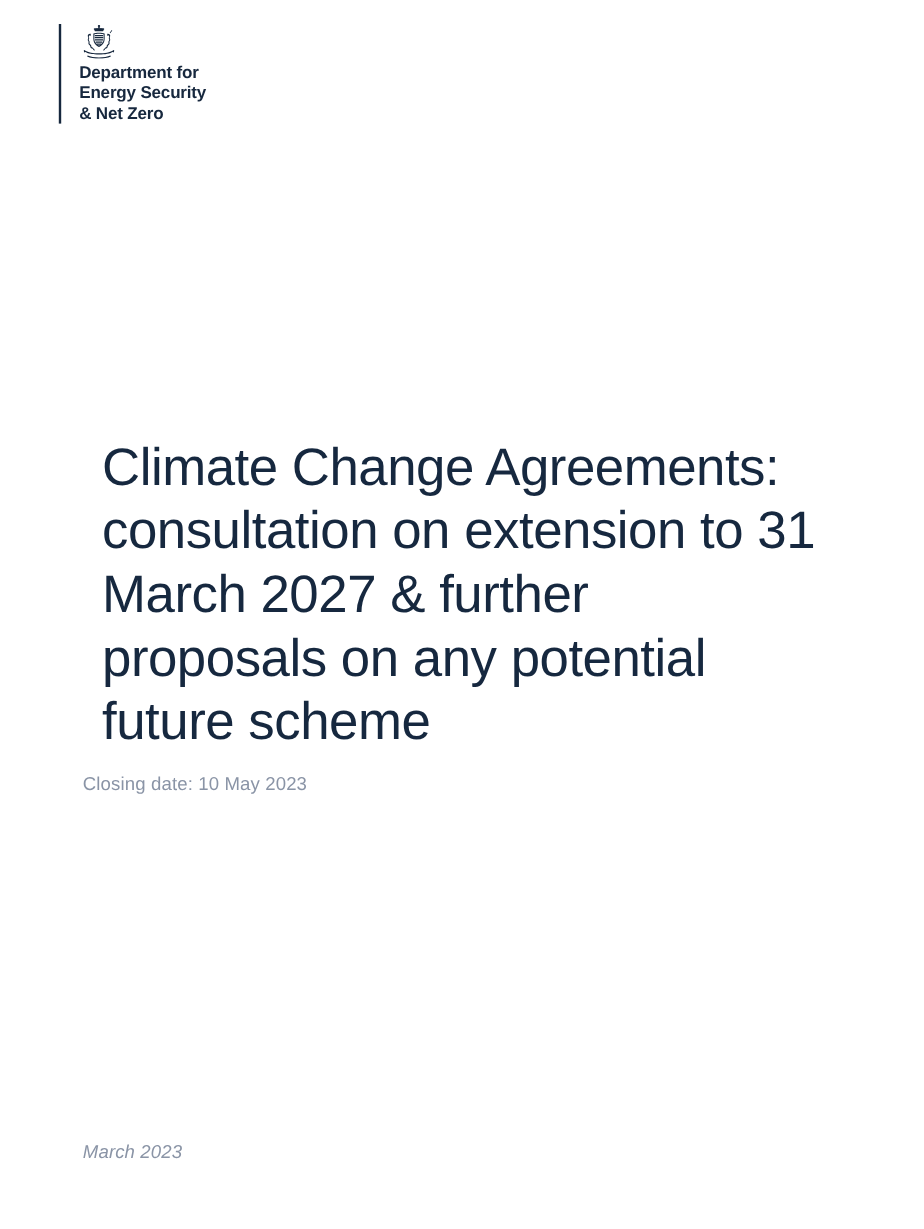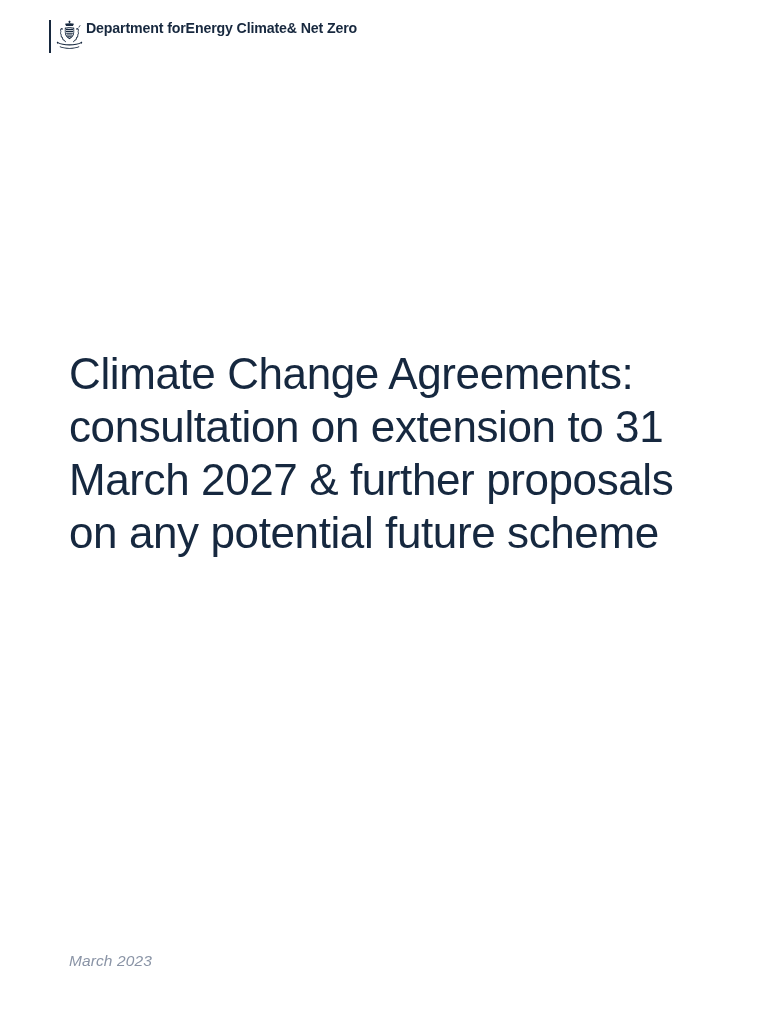--- a/index.html
+++ b/index.html
@@ -29,23 +29,23 @@
     display: flex;
     align-items: stretch;
   }
   .logo-rule {
     width: 2px;
     background: #17283e;
     flex: 0 0 auto;
     align-self: stretch;
   }
   .logo-body {
-    padding-left: 2px;
+    padding-left: 15px;
     display: flex;
-    flex-direction: row;
+    flex-direction: column;
     justify-content: space-between;
   }
   .crest {
     width: 33px;
     height: 29px;
     display: block;
     margin-bottom: 4px;
   }
   .logo-text {
     font-size: 14.2px;
@@ -57,21 +57,21 @@
   }
 
   
   .title-block {
     position: absolute;
     left: 69px;
     top: 347px;
     width: 632px;
   }
   .doc-title {
-    margin: 0;
+    margin: 16px;
     font-size: 44px;
     line-height: 53px;
     font-weight: normal;
     color: #16283f;
     letter-spacing: -0.4px;
   }
   .closing-date {
     margin: 16px 0 0 0;
     font-size: 15.5px;
     line-height: 20px;
@@ -117,24 +117,25 @@
 
           <path d="M50.8 14.6l3.4-4.6.9.7-3.2 4.7z"></path>
 
           <path d="M10.5 44.4c3.9 2.6 13.2 4.3 22.5 4.3s18.6-1.7 22.5-4.3l1.1 1.7c-4.4 2.9-14 4.7-23.6 4.7s-19.2-1.8-23.6-4.7z"></path>
           <path d="M9.6 43.2l1.4 3.1-2.6 1.3-.9-3.3zm46.8 0l-1.4 3.1 2.6 1.3.9-3.3z"></path>
 
           <path d="M14 52.6c4.6 2 11.7 3.2 19 3.2s14.4-1.2 19-3.2l.8 1.6c-4.9 2.2-12.4 3.5-19.8 3.5s-14.9-1.3-19.8-3.5z"></path>
         </g>
       </svg>
       <div class="logo-text">Department for</div>
-      <div class="logo-text">Energy Climate</div>
+      <div class="logo-text">Energy Security</div>
       <div class="logo-text">&amp; Net Zero</div>
     </div>
   </div>
 
   <div class="title-block">
     <h1 class="doc-title">Climate Change Agreements: consultation on extension to 31 March 2027 &amp; further proposals on any potential future scheme</h1>
+    <p class="closing-date">Closing date: 10 May 2023</p>
   </div>
 
   <div class="footer-date">March 2023</div>
 
 </div>
 
 </body></html>

